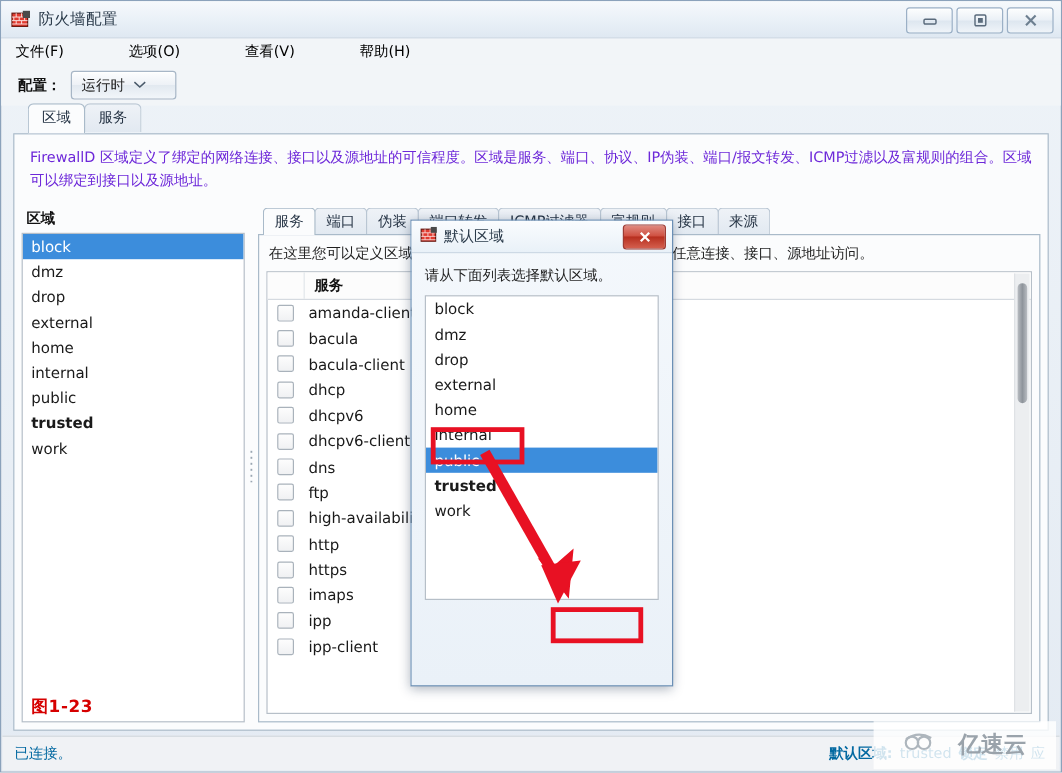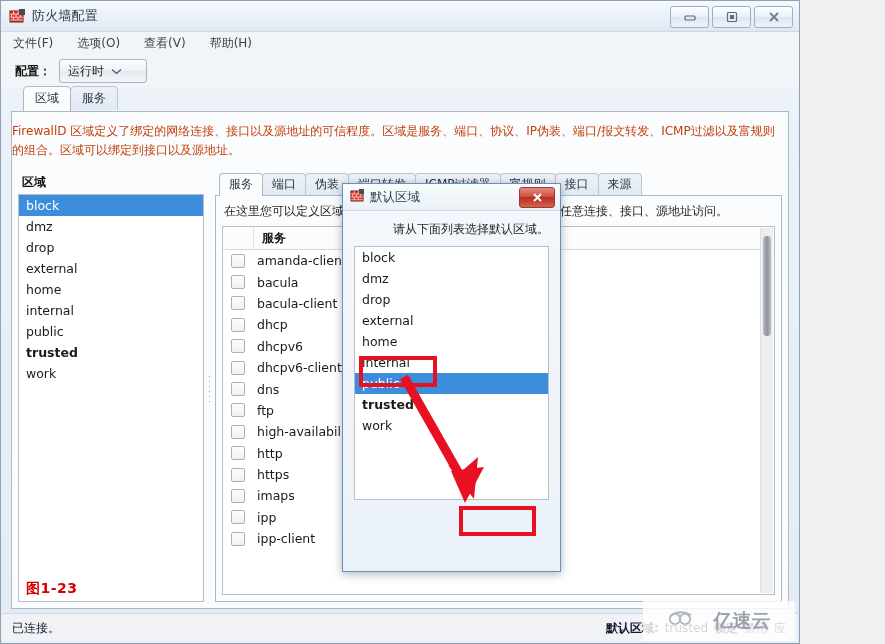--- a/index.html
+++ b/index.html
@@ -17,21 +17,21 @@
     width: 885px;
     height: 644px;
     overflow: hidden;
     background: #f0f0f0;
   }
 
   
   .window {
     position: absolute;
     left: 0; top: 0;
-    width: 800px; height: 644px;
+    width: 885px; height: 644px;
     background: linear-gradient(180deg, #eef3f8 0%, #e4ebf3 100%);
     border: 1px solid #8ba2bb;
     box-sizing: border-box;
   }
   .titlebar {
     position: relative;
     height: 30px;
     background: linear-gradient(180deg, #f6f9fc 0%, #e9f0f7 55%, #dfe8f2 100%);
     border-bottom: 1px solid #cfd9e4;
     display: flex; align-items: center;
@@ -63,21 +63,22 @@
   }
   .win-btn svg { display:block; }
 
   
   .menubar {
     height: 22px;
     display: flex; align-items: center;
     padding-left: 10px;
     background: #f2f5f8;
     font-size: 12px;
-    color: #404040;
+    color: #000000;
+    gap: 30px;
   }
   .menu-item { padding: 2px 10px 2px 2px; margin-right: 12px; cursor: default; }
 
   
   .configrow {
     height: 34px;
     display: flex; align-items: center;
     padding-left: 14px;
     background: #f2f5f8;
   }
@@ -125,22 +126,22 @@
     position: absolute;
     left: 10px; right: 10px;
     top: 110px; bottom: 34px;
     background: #fbfcfd;
     border: 1px solid #a9bac9;
     box-sizing: border-box;
   }
   .desc {
     font-size: 12px;
     line-height: 19px;
-    color: #c2410c;
-    padding: 10px 10px 2px 0;
+    color: #6d28d9;
+    padding: 10px 10px 2px 13px;
   }
   .columns {
     display: flex;
     position: absolute;
     left: 6px; right: 6px;
     top: 62px; bottom: 6px;
   }
   .col-left {
     width: 186px; flex: none;
     display: flex; flex-direction: column;
@@ -264,21 +265,21 @@
   }
 
   
   .statusbar {
     position: absolute;
     left: 1px; right: 1px; bottom: 1px;
     height: 28px;
     background: #f0f2f5;
     border-top: 1px solid #d2d8de;
     display: flex; align-items: center;
-    font-size: 12px; color: #0f172a; gap: 12px;
+    font-size: 12px; color: #0369a1; gap: 12px;
   }
   .status-left { margin-left: 10px; }
   .status-right {
     margin-left: auto; margin-right: 12px;
     display: flex; align-items: center; gap: 6px;
   }
   .status-right .k { font-weight: bold; }
 
   .watermark {
     position: absolute;
@@ -312,21 +313,21 @@
   .dlg-title .t { font-size: 12.5px; color: #2a3a4a; margin-left: 5px; }
   .dlg-close {
     position: absolute; right: 5px; top: 3px;
     width: 34px; height: 19px;
     border: 1px solid #9d3b33;
     border-radius: 3px;
     background: linear-gradient(180deg,#e08a80 0%,#cf5142 45%,#b72f1f 50%,#d4604f 100%);
     display: flex; align-items: center; justify-content: center;
   }
   .dlg-body { padding: 10px 11px 0 11px; }
-  .dlg-prompt { font-size: 12px; color: #1f1f1f; margin-bottom: 8px; text-align: right; }
+  .dlg-prompt { font-size: 12px; color: #1f1f1f; margin-bottom: 8px; }
   .dlg-list {
     height: 252px;
     border: 1px solid #b6bfc8;
     background: #ffffff;
     overflow: hidden;
     position: relative;
   }
   .dlg-item {
     padding: 1px 6px 1px 7px;
     font-size: 12.5px; line-height: 19px;

